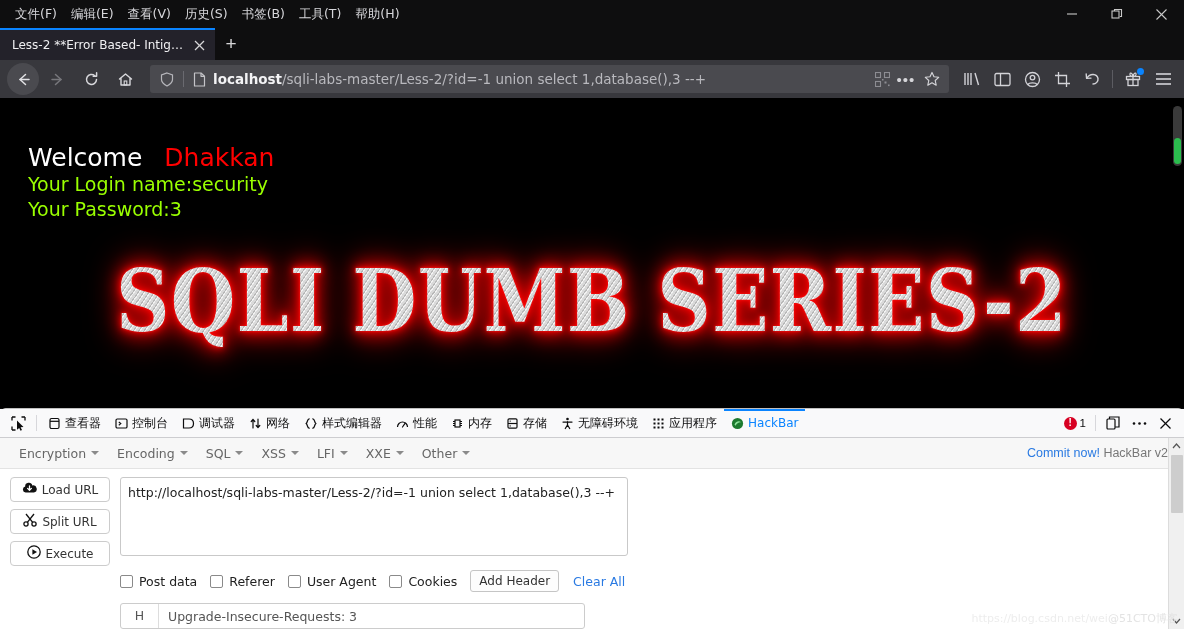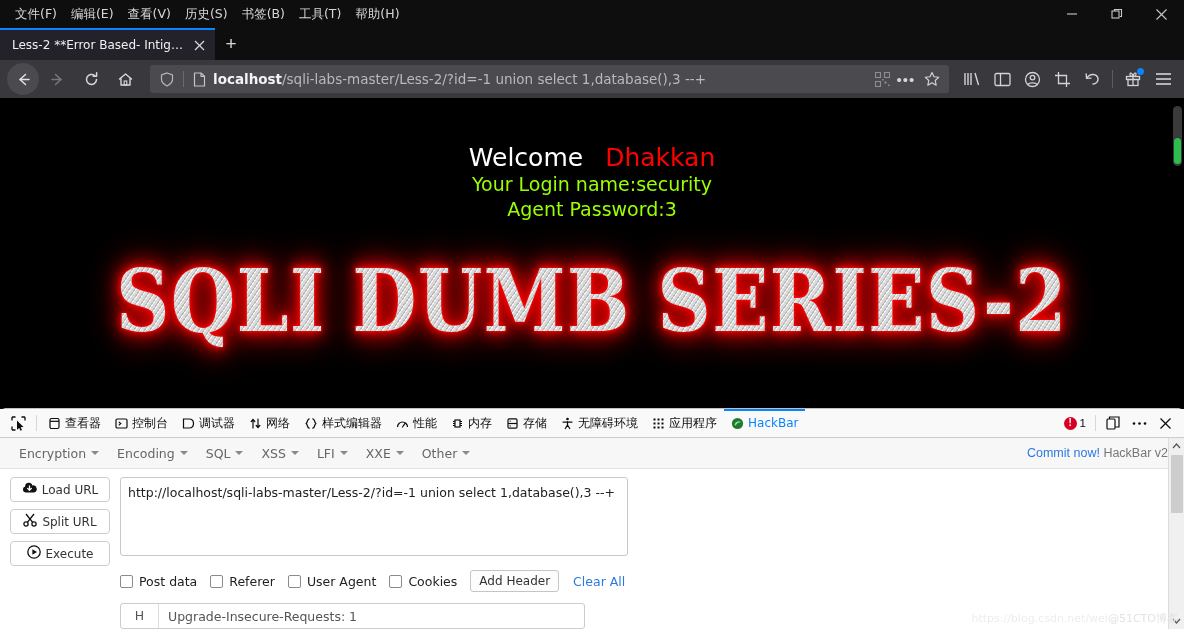--- a/index.html
+++ b/index.html
@@ -89,21 +89,21 @@
   .badge-dot {
     position: absolute; top: 4px; right: 4px; width: 7px; height: 7px;
     border-radius: 50%; background: #0a84ff;
   }
 
   
   .page {
     background: #000; flex: 1 1 auto; position: relative; overflow: hidden;
     min-height: 0;
   }
-  .welcome-block { text-align: center; padding-top: 45px; }
+  .welcome-block { padding-top: 45px; padding-left: 28px; }
   .line1 { font-size: 25px; font-family: "DejaVu Sans", sans-serif; }
   .line1 .w { color: #ffffff; }
   .line1 .d { color: #ff0000; margin-left: 22px; }
   .line2, .line3 {
     font-size: 19px; color: #9aff00; font-family: "DejaVu Sans", sans-serif;
     line-height: 1.32;
   }
   .logo-wrap { text-align: center; margin-top: 38px; }
   .logo-text {
     display: inline-block;
@@ -376,21 +376,21 @@
       </div>
     </div>
   </div>
 
   <div class="page">
     <div class="welcome-block">
       <div class="line1">
         <span class="w">Welcome</span><span class="d">Dhakkan</span>
       </div>
       <div class="line2">Your Login name:security</div>
-      <div class="line3">Agent Password:3</div>
+      <div class="line3">Your Password:3</div>
     </div>
     <div class="logo-wrap">
       <span class="logo-text">SQLI DUMB SERIES-2</span>
     </div>
     <div class="page-scrollbar">
       <div class="green"></div>
     </div>
   </div>
 
   <div class="devtools">
@@ -631,21 +631,21 @@
             <label class="chk-wrap">
               <span class="chk"></span>
               <span>Cookies</span>
             </label>
             <span class="hb-addheader">Add Header</span>
             <span class="hb-clearall">Clear All</span>
           </div>
 
           <div class="hdr-row">
             <span class="hdr-h">H</span>
-            <span class="hdr-v">Upgrade-Insecure-Requests: 1</span>
+            <span class="hdr-v">Upgrade-Insecure-Requests: 3</span>
           </div>
         </div>
       </div>
 
       <div class="dt-scroll">
         <div class="arrow">
           <svg width="9" height="6" viewBox="0 0 9 6">
               <path d="M1 5 L4.5 1 L8 5" fill="none" stroke="#555" stroke-width="1.2"></path>
             </svg>
         </div>

